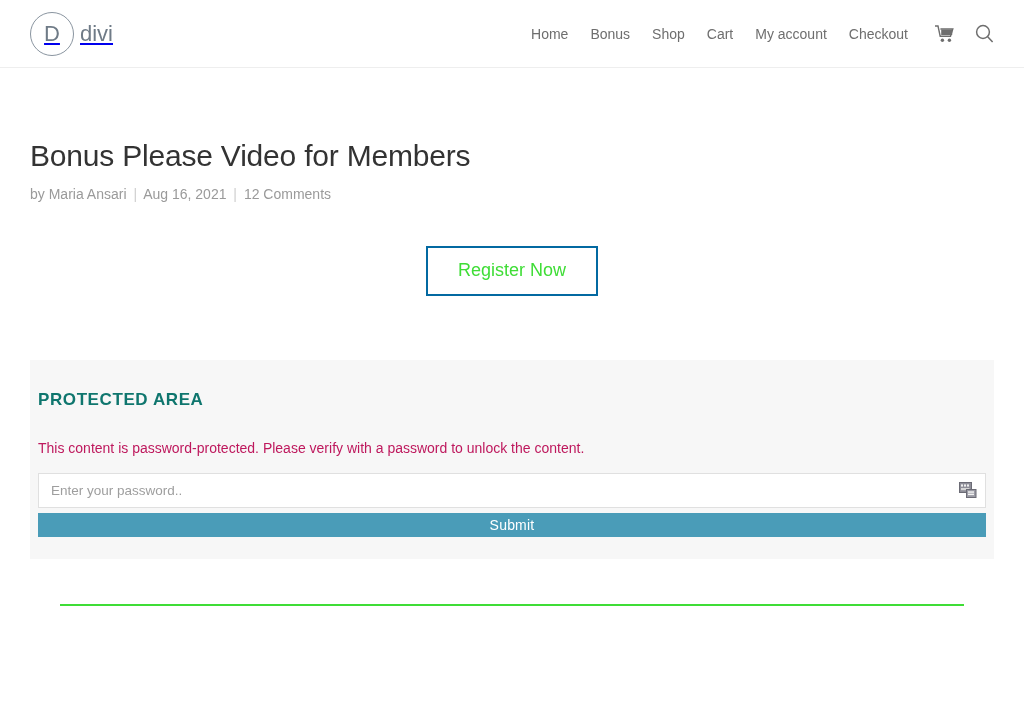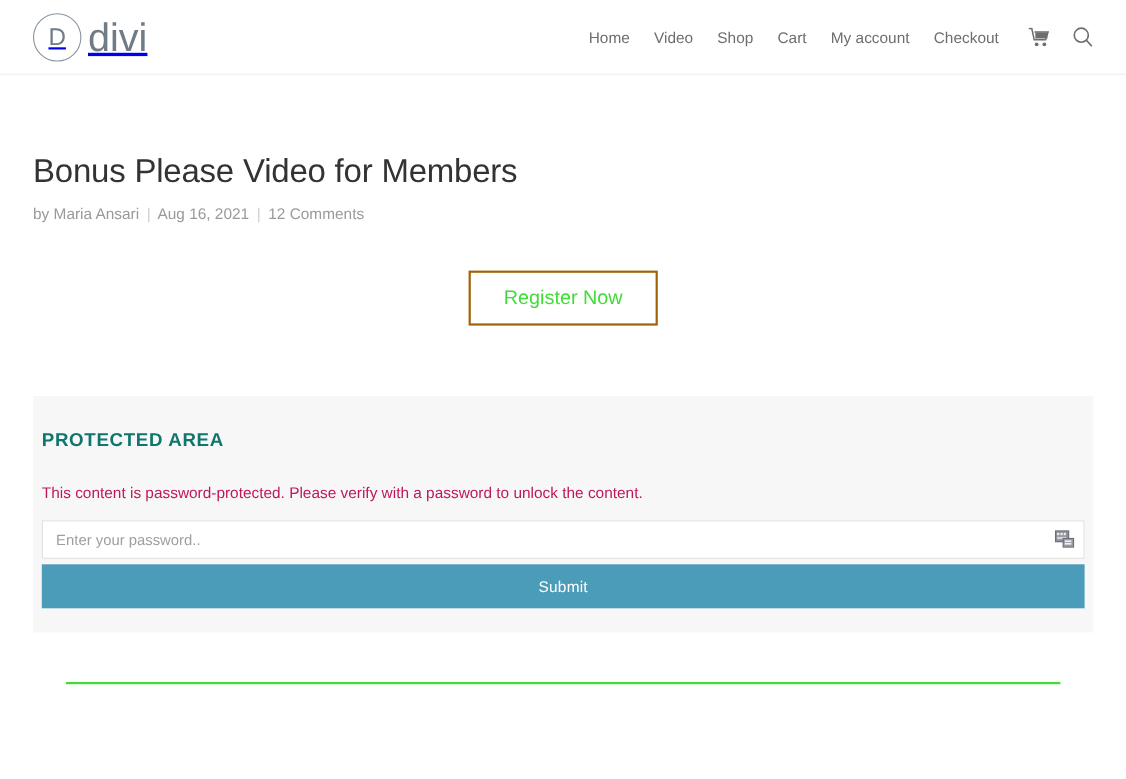--- a/index.html
+++ b/index.html
@@ -38,21 +38,21 @@
     display: flex;
     align-items: center;
     justify-content: center;
     font-size: 22px;
     color: #6f7b87;
     font-family: "Liberation Sans", sans-serif;
     font-weight: 400;
     line-height: 1;
   }
   .logo-text {
-    font-size: 36px;
+    font-size: 22px;
     color: #6f7b87;
     font-weight: 400;
     letter-spacing: 0px;
     margin-left: 2px;
   }
 
   .main-nav {
     display: flex;
     align-items: center;
     gap: 0;
@@ -109,21 +109,21 @@
     line-height: 1.7;
   }
 
   .btn-wrap {
     margin-top: 44px;
     display: flex;
     justify-content: center;
   }
   .register-btn {
     display: inline-block;
-    border: 2px solid #a16207;
+    border: 2px solid #0369a1;
     background: #ffffff;
     color: #3fdd36;
     font-size: 18px;
     padding: 13px 30px;
     text-decoration: none;
     cursor: pointer;
     font-family: "Liberation Sans", sans-serif;
     line-height: 1.1;
   }
 
@@ -169,21 +169,21 @@
     top: 50%;
     transform: translateY(-50%);
     width: 18px;
     height: 16px;
     cursor: pointer;
   }
   .submit-btn {
     display: block;
     width: 100%;
     margin-top: 5px;
-    height: 40px;
+    height: 24px;
     background: #4a9cb8;
     border: none;
     color: #ffffff;
     font-size: 14px;
     font-family: "Liberation Sans", sans-serif;
     cursor: pointer;
     letter-spacing: 0.2px;
   }
 
   .green-divider {
@@ -197,21 +197,21 @@
 
 <header class="site-header">
 
   <a class="logo" href="#">
     <span class="logo-mark">D</span>
     <span class="logo-text">divi</span>
   </a>
 
   <nav class="main-nav">
     <a class="nav-item" href="#">Home</a>
-    <a class="nav-item" href="#">Video</a>
+    <a class="nav-item" href="#">Bonus</a>
     <a class="nav-item" href="#">Shop</a>
     <a class="nav-item" href="#">Cart</a>
     <a class="nav-item" href="#">My account</a>
     <a class="nav-item" href="#">Checkout</a>
 
     <div class="nav-icons">
       <span class="icon-btn">
         <svg width="20" height="18" viewBox="0 0 20 18" aria-hidden="true">
           <path d="M0 1h3l2.2 10.2h10.3l2.3-7.2H5.4" fill="none" stroke="#6e6e6e" stroke-width="1.4"></path>
           <rect x="6.2" y="4.6" width="11" height="5.4" fill="#6e6e6e"></rect>

